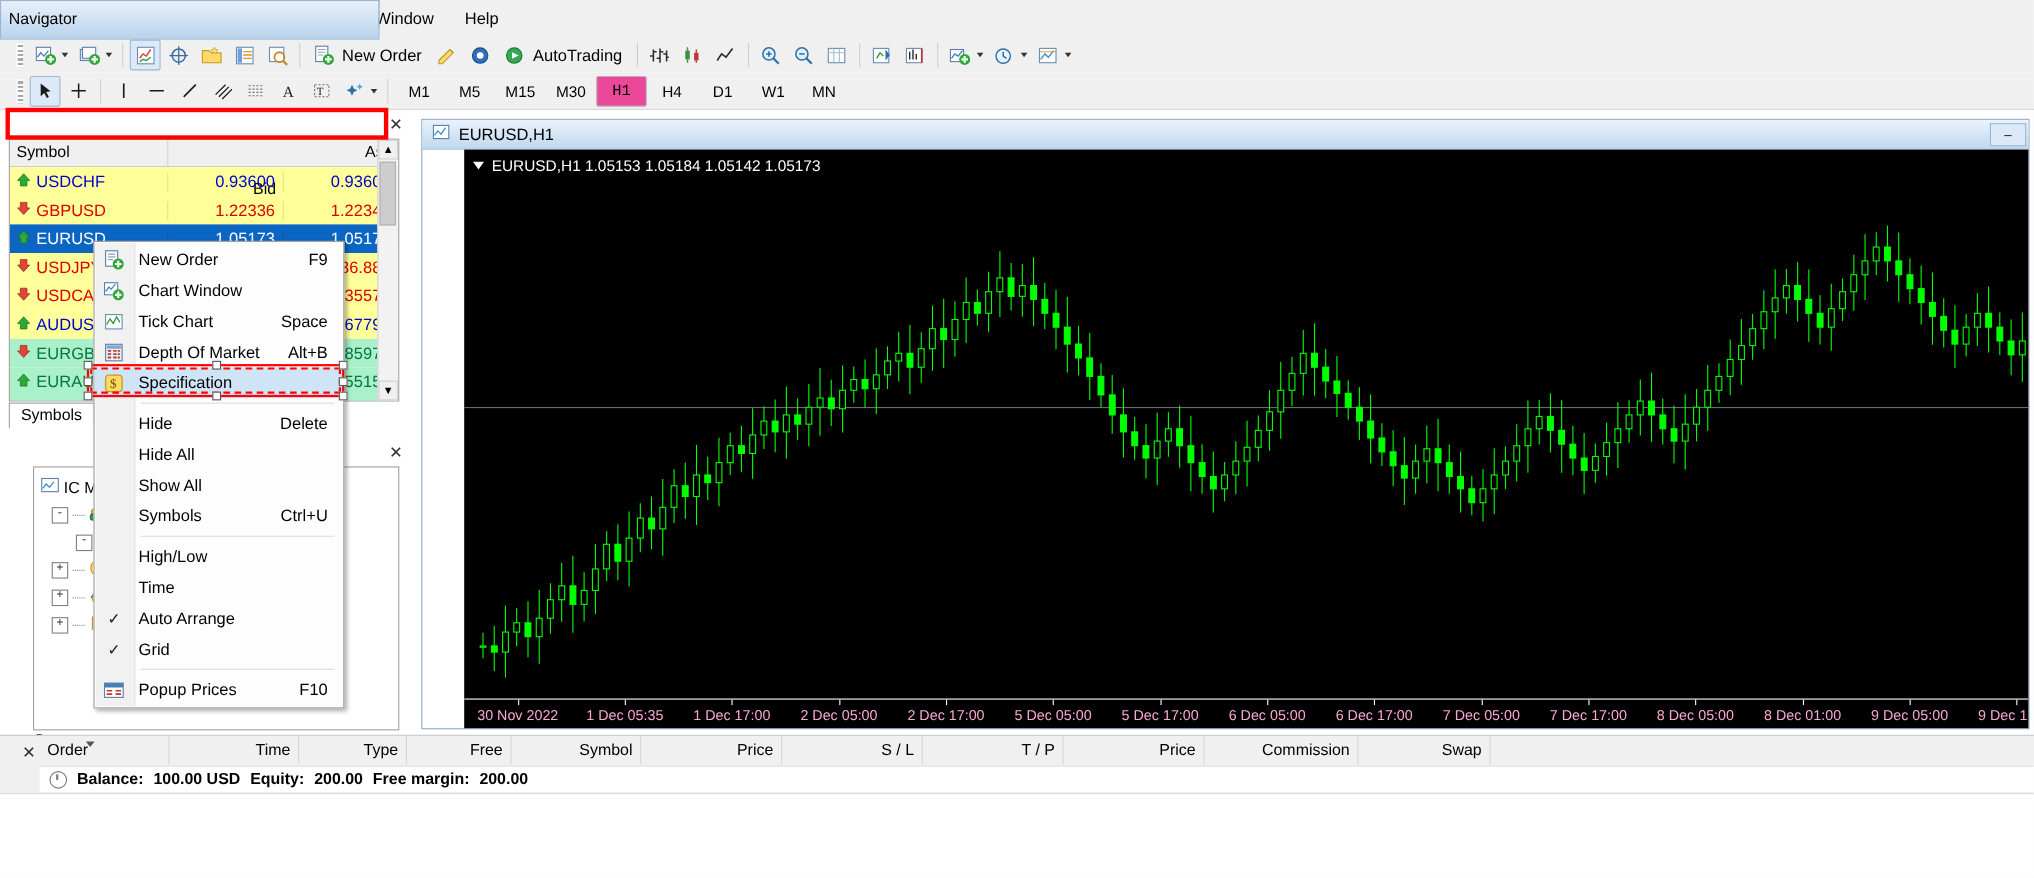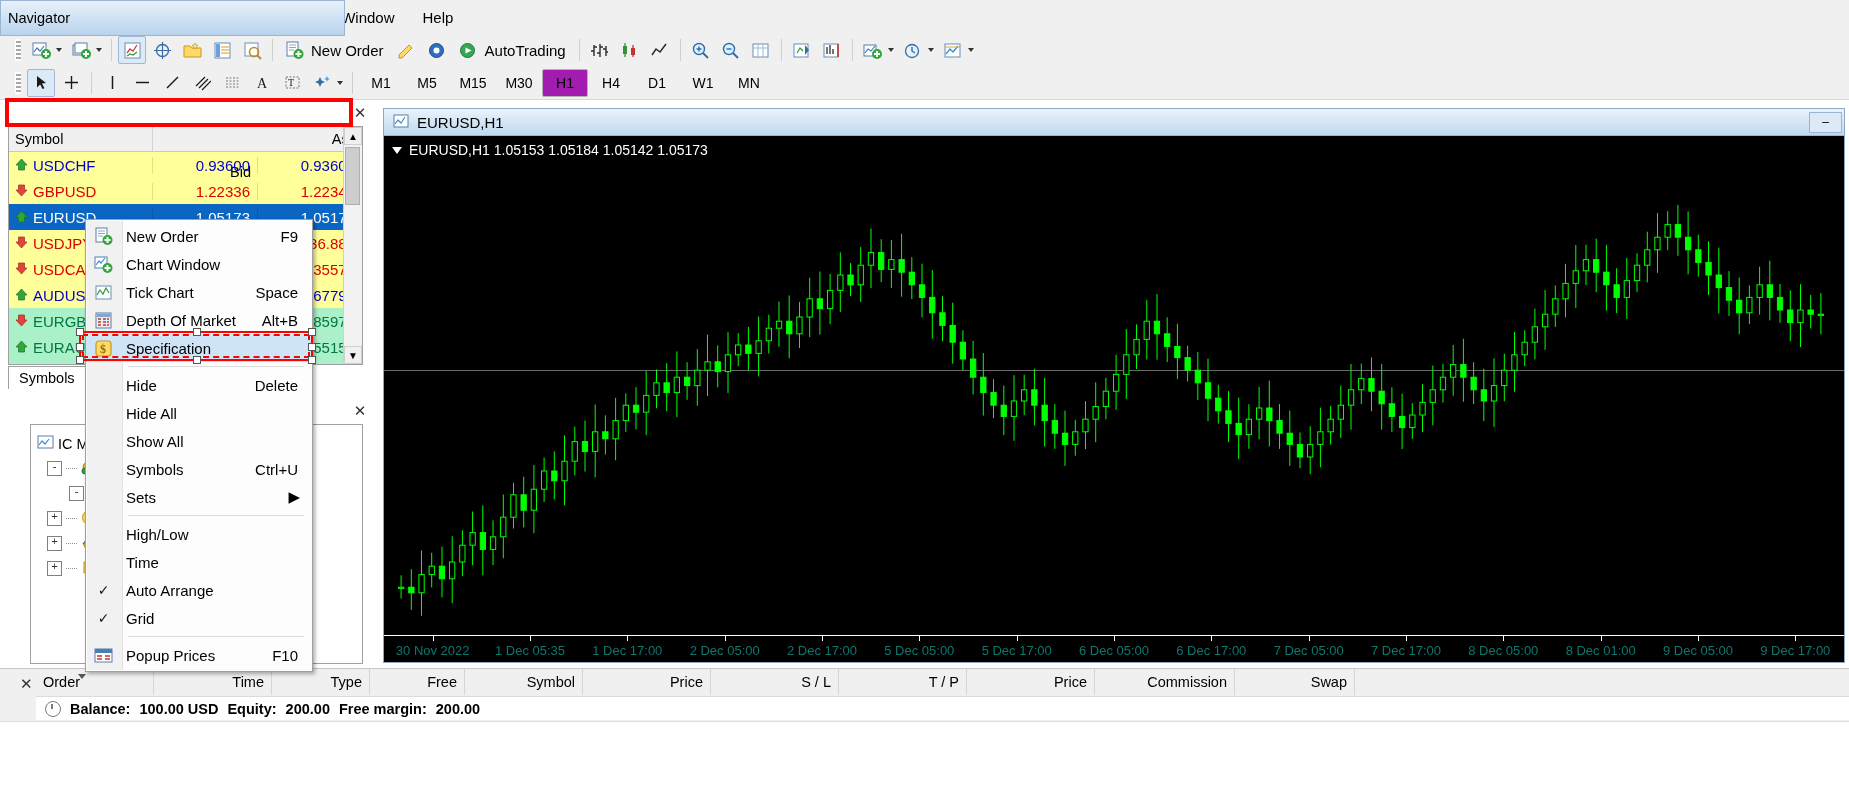--- a/index.html
+++ b/index.html
@@ -30,21 +30,21 @@
   .tsep{width:1px;height:22px;background:#cfcfcf;margin:0 5px;flex:0 0 auto;}
   .caret{width:0;height:0;border-left:3.5px solid transparent;border-right:3.5px solid transparent;
          border-top:4px solid #333;margin:0 4px 0 0;flex:0 0 auto;}
   .tblabel{font-size:15px;padding:0 7px 0 2px;white-space:nowrap;}
   .neworder{display:flex;align-items:center;height:26px;border:1px solid transparent;border-radius:2px;}
   .autotrading{display:flex;align-items:center;height:26px;border:1px solid transparent;border-radius:2px;}
 
   
   .tf{min-width:30px;height:26px;padding:0 7px;display:flex;align-items:center;justify-content:center;
       font-size:14px;border:1px solid transparent;border-radius:2px;flex:0 0 auto;}
-  .tf.active{background:#a21caf;border-color:#b4b4b4;}
+  .tf.active{background:#ec4899;border-color:#b4b4b4;font-family:Liberation Mono, monospace;}
 
   
   .panel-title{height:25px;display:flex;align-items:center;
                background:linear-gradient(to bottom,#e8f1fa,#b9d3ec);
                border:1px solid #9ab6d2;box-sizing:border-box;font-size:14.5px;padding-left:7px;}
   #mw-title{position:absolute;left:0;top:0;width:345px;height:25px;}
   #mw-close{position:absolute;left:350px;top:103px;width:20px;height:20px;display:flex;
             align-items:center;justify-content:center;font-size:15px;color:#333;}
   .mw-red{position:absolute;left:5px;top:98px;width:348px;height:29px;border:4px solid #ff0000;
           box-sizing:border-box;pointer-events:none;z-index:40;}
@@ -88,27 +88,27 @@
 
   
   #chartwin{position:absolute;left:383px;top:108px;right:4px;height:555px;
             border:1px solid #8ca8c4;box-sizing:border-box;background:#fff;}
   .chart-caption{height:27px;display:flex;align-items:center;gap:8px;padding-left:9px;
                  background:linear-gradient(to bottom,#eaf3fb,#bfd8ee);border-bottom:1px solid #9ab6d2;
                  box-sizing:border-box;font-size:15px;}
   .chart-btns{margin-left:auto;display:flex;align-items:center;gap:0;padding-right:2px;}
   .cbtn{width:33px;height:21px;border:1px solid #9ab6d2;background:#dceaf7;display:flex;
         align-items:center;justify-content:center;box-sizing:border-box;font-size:12px;}
-  .chart-area{position:relative;background:#000;height:526px;overflow:hidden;}
+  .chart-area{position:relative;background:#000;height:526px;overflow:hidden;margin-left:38px;}
   .chart-ol{position:absolute;left:8px;top:6px;color:#fff;font-size:14px;white-space:nowrap;
             display:flex;align-items:center;gap:7px;font-family:"Liberation Sans",sans-serif;}
   .ol-tri{width:0;height:0;border-left:5px solid transparent;border-right:5px solid transparent;
           border-top:7px solid #fff;}
   .xaxis{position:absolute;left:0;right:0;bottom:0;height:26px;border-top:1px solid #fff;}
-  .xtick{position:absolute;bottom:4px;color:#0f766e;font-size:13px;transform:translateX(-50%);white-space:nowrap;}
+  .xtick{position:absolute;bottom:4px;color:#f9a8d4;font-size:13px;transform:translateX(-50%);white-space:nowrap;}
   .xtick-mark{position:absolute;bottom:21px;width:1px;height:5px;background:#fff;}
   .midline{position:absolute;left:0;right:0;height:1px;background:#6b6b6b;}
 
   
   #ctx{position:absolute;left:85px;top:219px;width:228px;background:#fdfdfd;
        border:1px solid #a0a0a0;box-shadow:2px 2px 4px rgba(0,0,0,.33);z-index:60;
        padding:2px 0;box-sizing:border-box;}
   #ctx .gutter{position:absolute;left:1px;top:1px;bottom:1px;width:35px;background:#f1f1f1;
                border-right:1px solid #e2e2e2;}
   .ci{position:relative;height:28px;display:flex;align-items:center;font-size:15px;z-index:2;}
@@ -1009,25 +1009,20 @@
         </div>
         <div class="ci">
           <span class="ico"></span>
           <span class="lbl">Show All</span>
         </div>
         <div class="ci">
           <span class="ico"></span>
           <span class="lbl">Symbols</span>
           <span class="acc">Ctrl+U</span>
         </div>
-        <div class="ci">
-          <span class="ico"></span>
-          <span class="lbl">Sets</span>
-          <span class="sub">▶</span>
-        </div>
         <div class="csep"></div>
         <div class="ci">
           <span class="ico"></span>
           <span class="lbl">High/Low</span>
         </div>
         <div class="ci">
           <span class="ico"></span>
           <span class="lbl">Time</span>
         </div>
         <div class="ci">

